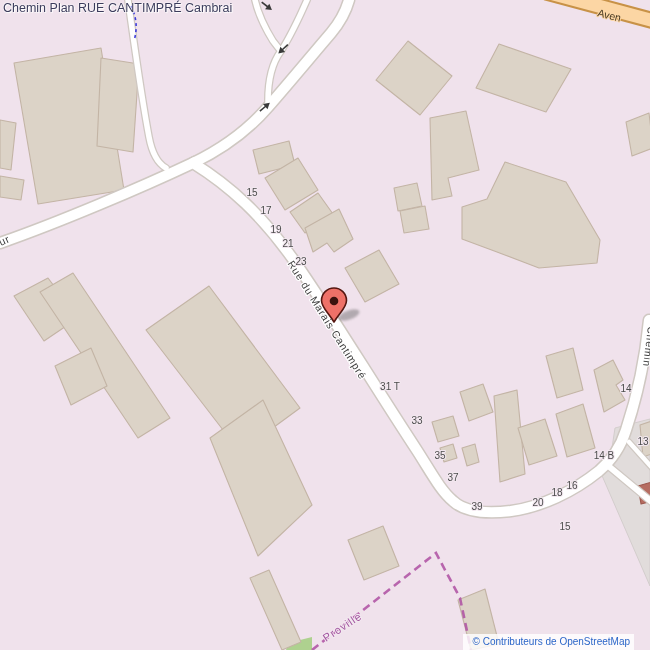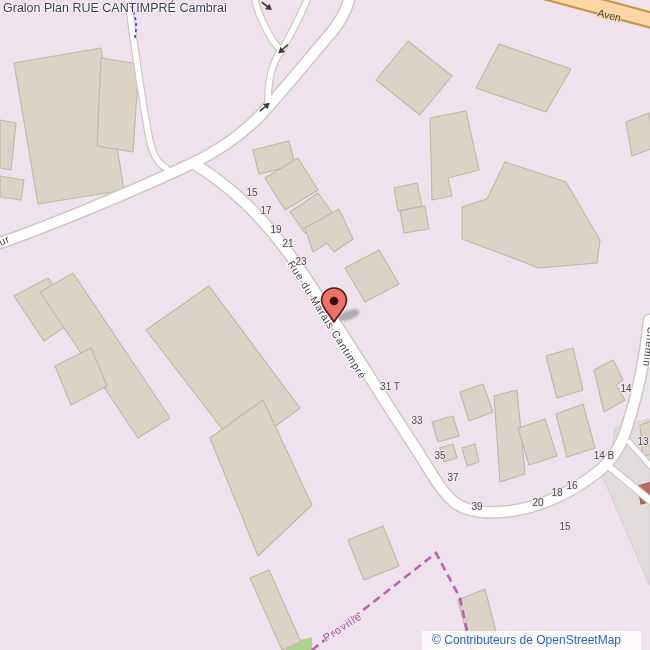--- a/index.html
+++ b/index.html
@@ -10,22 +10,22 @@
   .street-lbl{font-size:10.5px;fill:#3f3f3f;letter-spacing:.8px;
     paint-order:stroke;stroke:#ffffff;stroke-width:2.4px;stroke-linejoin:round;}
   .road-lbl-orange{font-size:10.5px;fill:#4a3b22;
     paint-order:stroke;stroke:#fcd6a4;stroke-width:2px;stroke-linejoin:round;}
   .num{font-size:10px;fill:#4c4c4c;text-anchor:middle;
     paint-order:stroke;stroke:#f3e8f0;stroke-width:2.2px;stroke-linejoin:round;}
   .place-lbl{font-size:11px;fill:#a256a0;letter-spacing:1px;
     paint-order:stroke;stroke:#f3e8f0;stroke-width:2px;stroke-linejoin:round;}
   .map-title{position:absolute;top:1px;left:3px;font-size:12.5px;color:#3c3c5c;
     text-shadow:0 0 2px #fff,0 0 2px #fff,1px 1px 1px #fff;white-space:nowrap;z-index:5;}
-  .attribution{position:absolute;right:9px;bottom:0;background:rgba(255,255,255,.82);
-    padding:2px 20px 3px 10px;font-size:12px;z-index:5;}
+  .attribution{position:absolute;right:16px;bottom:0;background:rgba(255,255,255,.82);
+    padding:2px 4px 3px 10px;font-size:10px;z-index:5;}
   .attribution span{color:#2b65c8;cursor:pointer;}
 </style>
 </head>
 <body>
 
 <div class="map-root">
 <svg width="650" height="650" viewBox="0 0 650 650">
   <defs>
     <filter id="softblur" x="-50%" y="-50%" width="200%" height="200%">
       <feGaussianBlur stdDeviation="1.3"></feGaussianBlur>
@@ -152,17 +152,17 @@
     <text class="num" x="643" y="445">13</text>
   </g>
 
   <g>
     <ellipse cx="349" cy="315" rx="11" ry="4.5" transform="rotate(-20 349 315)" fill="#555555" opacity="0.4" filter="url(#softblur)"></ellipse>
     <path d="M334,322 C328,312 321.5,307.5 321.5,300.5 A12.5,12.5 0 1 1 346.5,300.5 C346.5,307.5 340,312 334,322 Z" fill="#ee7168" stroke="#551711" stroke-width="1.6" stroke-linejoin="round"></path>
     <circle cx="334" cy="301" r="4.3" fill="#3b120e"></circle>
   </g>
 </svg>
 
-<div class="map-title">Gralon Plan RUE CANTIMPRÉ Cambrai</div>
+<div class="map-title">Chemin Plan RUE CANTIMPRÉ Cambrai</div>
 <div class="attribution">
   <span>© Contributeurs de OpenStreetMap</span>
 </div>
 </div>
 
 </body></html>

